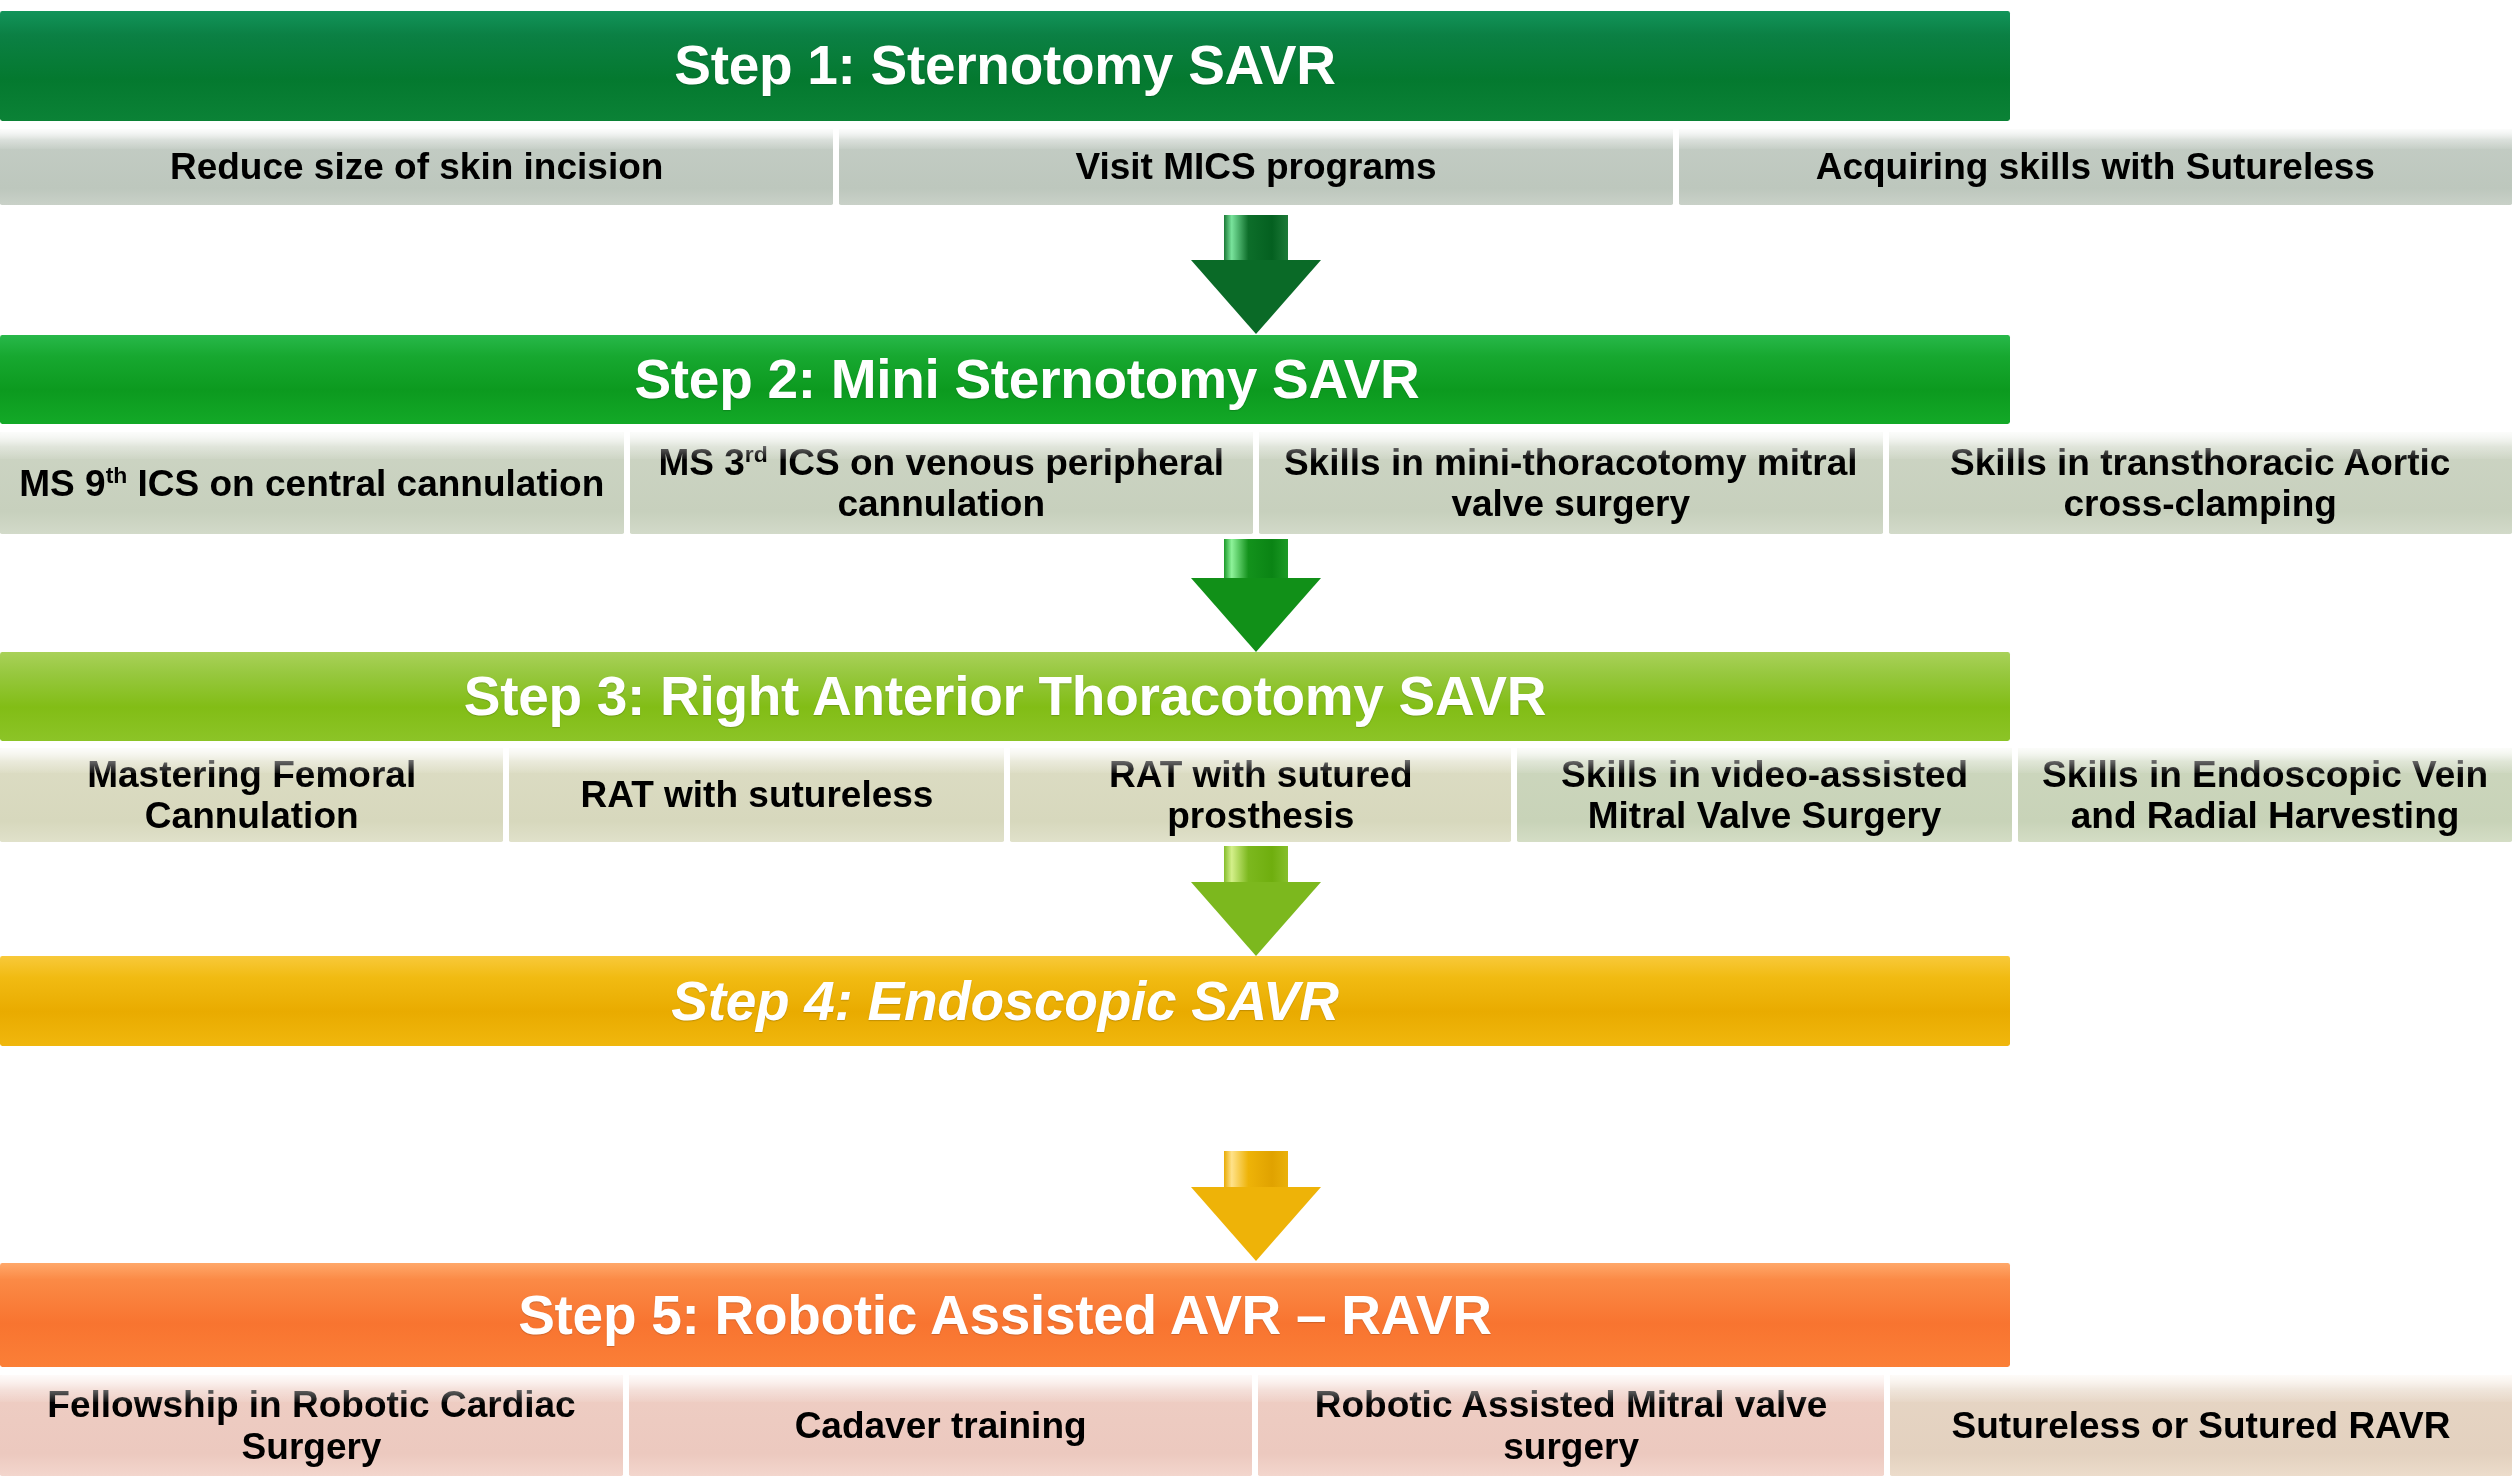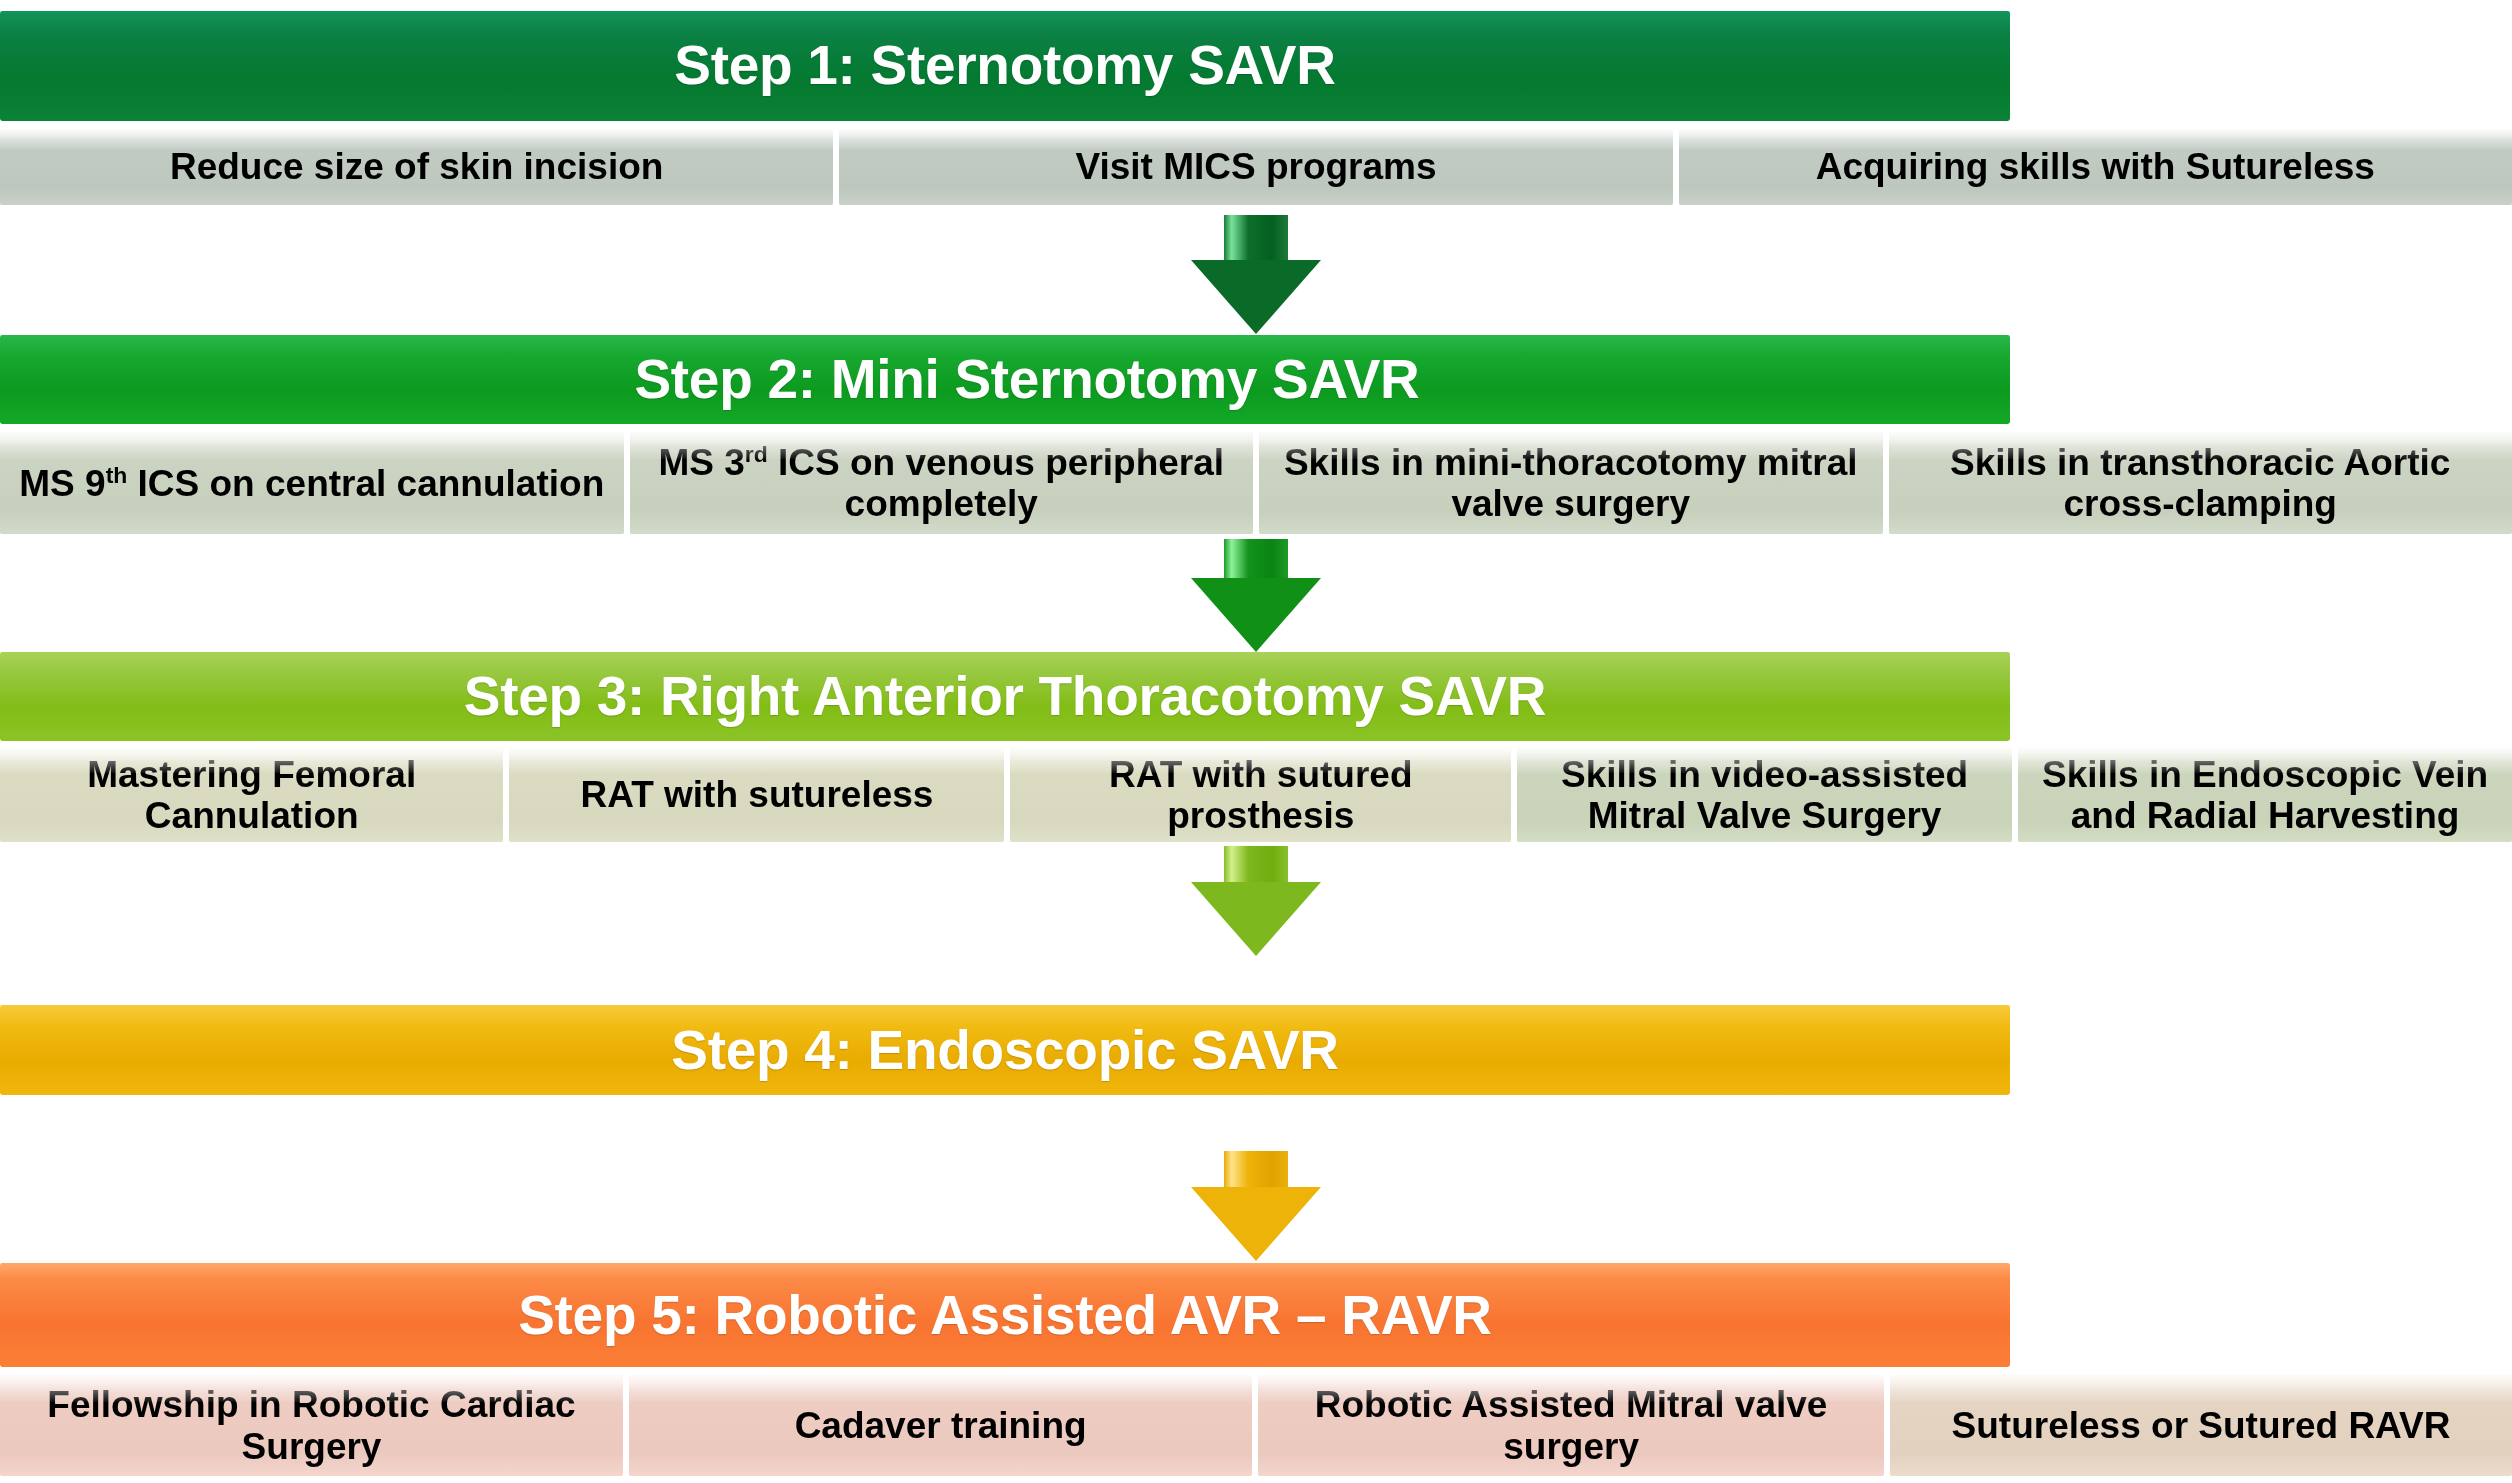--- a/index.html
+++ b/index.html
@@ -165,21 +165,21 @@
 
   <div class="step-block s2" style="top:335px;">
     <div class="step-header" style="height:89px;padding-left:44px;">
       <span class="ttl">Step 2: Mini Sternotomy SAVR</span>
     </div>
     <div class="sub-row" style="margin-top:8.3px; height:102px;">
       <div class="sub-box" style="flex:1 1 0;">
         <span class="txt"><span>MS 9</span><sup>th</sup><span> ICS on central cannulation</span></span>
       </div>
       <div class="sub-box" style="flex:1 1 0;">
-        <span class="txt"><span>MS 3</span><sup>rd</sup><span> ICS on venous peripheral completely</span></span>
+        <span class="txt"><span>MS 3</span><sup>rd</sup><span> ICS on venous peripheral cannulation</span></span>
       </div>
       <div class="sub-box" style="flex:1 1 0;">
         <span class="txt">Skills in mini-thoracotomy mitral valve surgery</span>
       </div>
       <div class="sub-box" style="flex:1 1 0;">
         <span class="txt">Skills in transthoracic Aortic cross-clamping</span>
       </div>
     </div>
   </div>
 
@@ -213,21 +213,21 @@
     </div>
   </div>
 
   <div class="arrow-wrap s3" style="top:846px; height:110px;">
     <div class="arrow">
       <div class="shaft"></div>
       <div class="head"></div>
     </div>
   </div>
 
-  <div class="step-block s4" style="top:1005px;">
+  <div class="step-block s4" style="top:956px;font-style:italic;">
     <div class="step-header" style="height:90px;">
       <span class="ttl">Step 4: Endoscopic SAVR</span>
     </div>
   </div>
 
   <div class="arrow-wrap s4" style="top:1151px; height:110px;">
     <div class="arrow">
       <div class="shaft"></div>
       <div class="head"></div>
     </div>

